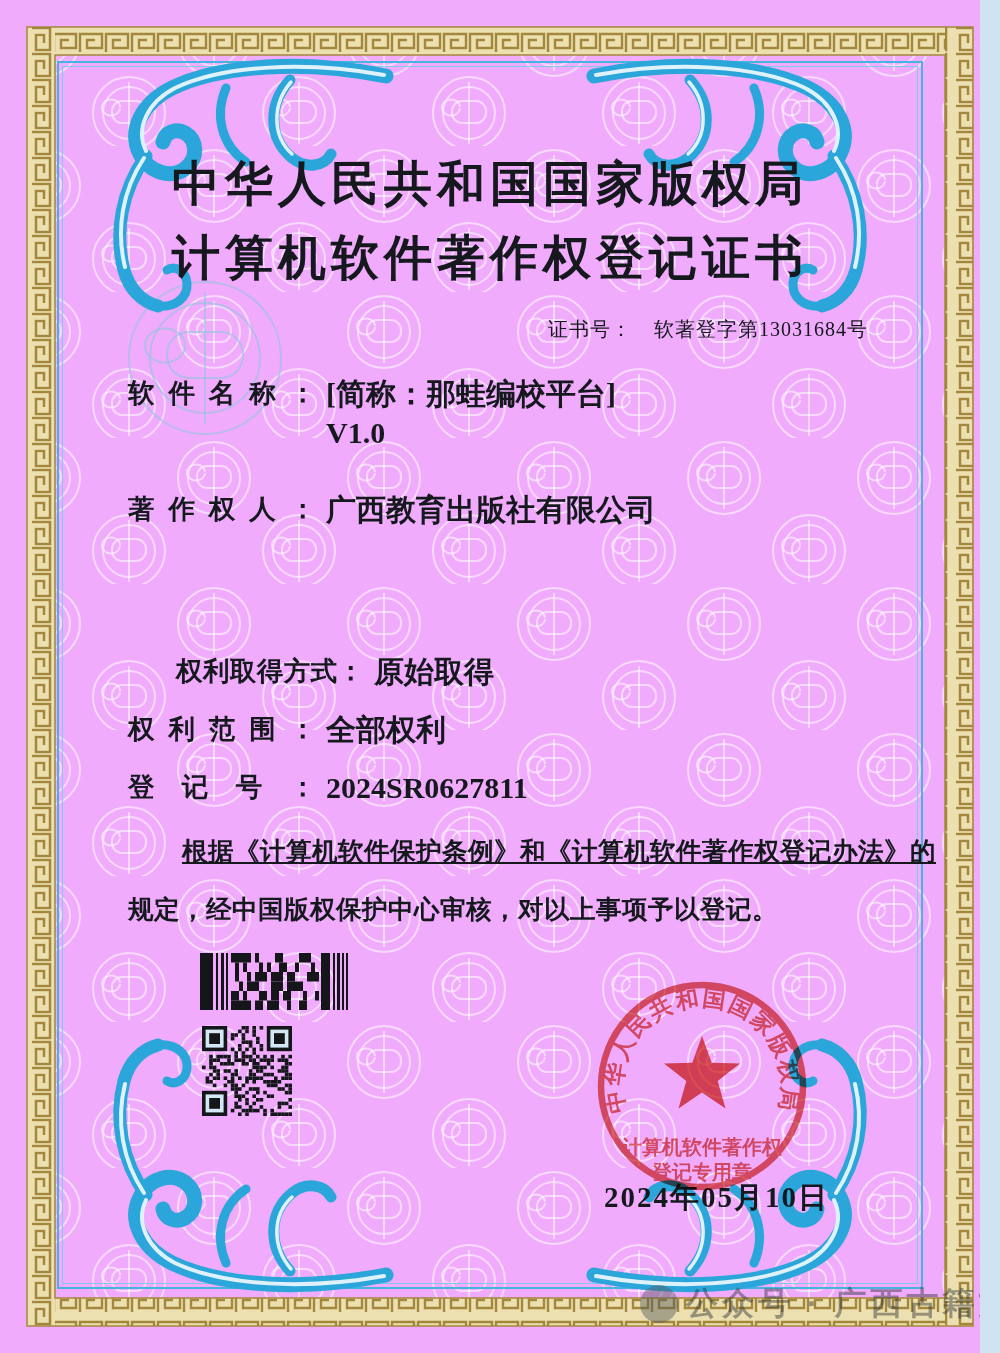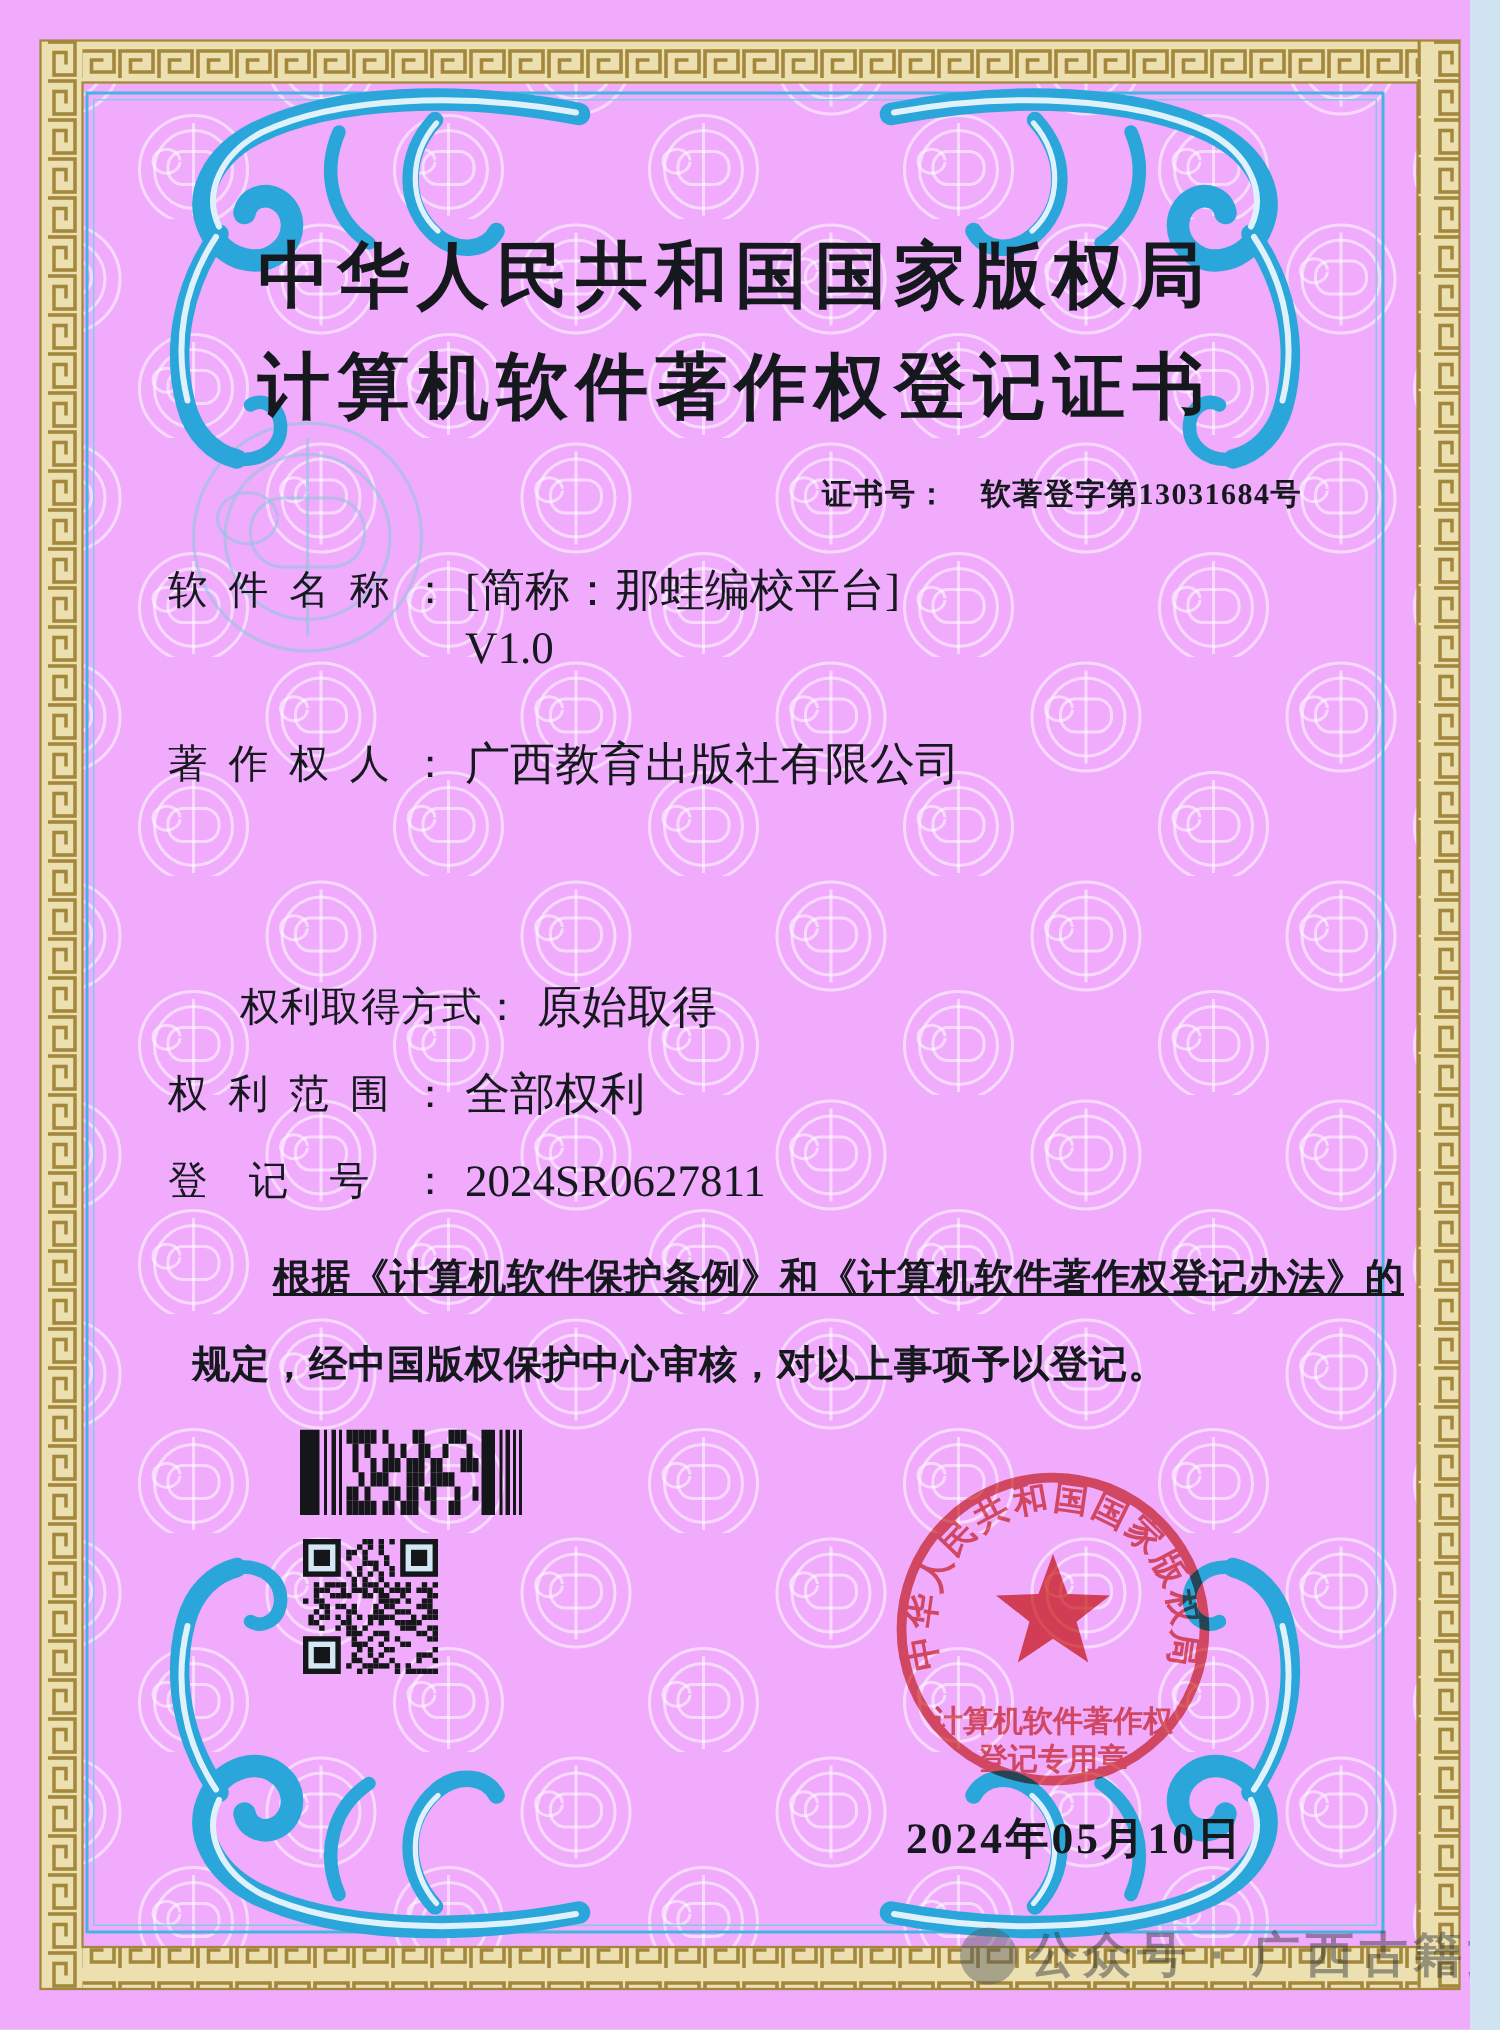--- a/index.html
+++ b/index.html
@@ -14,42 +14,42 @@
   .corner{position:absolute;width:340px;height:260px;z-index:2;}
   .c-tl{left:54px;top:54px;}
   .c-tr{right:54px;top:54px;transform:scaleX(-1);}
   .c-bl{left:54px;bottom:56px;transform:scaleY(-1);}
   .c-br{right:54px;bottom:56px;transform:scale(-1,-1);}
   
   .title{position:absolute;left:70px;right:70px;text-align:center;font-weight:900;
          font-size:48px;letter-spacing:5px;z-index:3;}
   .t1{top:152px;}
   .t2{top:226px;}
-  .cert-no{position:absolute;right:112px;top:316px;font-size:20px;font-weight:700;
+  .cert-no{position:absolute;right:112px;top:316px;font-size:20px;font-weight:400;
            letter-spacing:1px;z-index:3;}
   .cert-no .cv{margin-left:22px;}
-  .field{position:absolute;left:112px;display:flex;align-items:flex-start;z-index:3;
-         font-weight:400;font-size:30px;line-height:39px;justify-content:space-between;}
+  .field{position:absolute;left:128px;display:flex;align-items:flex-start;z-index:3;
+         font-weight:700;font-size:30px;line-height:39px;justify-content:space-between;}
   .flabel{flex:0 0 188px;width:188px;font-size:26.5px;line-height:39px;
           text-align:justify;text-align-last:justify;}
   .fvalue{margin-left:10px;white-space:nowrap;}
   .f-name{top:374px;}
   .f-owner{top:490px;}
   .f-acq{top:652px;padding-left:48px;}
   .f-scope{top:710px;}
   .f-reg{top:768px;}
   .statement{position:absolute;left:128px;width:772px;font-size:25.5px;font-weight:700;
              letter-spacing:0.5px;z-index:3;white-space:nowrap;}
   .s1{top:834px;padding-left:54px;text-decoration:underline;}
   .s2{top:892px;}
   .barcode{position:absolute;left:200px;top:953px;z-index:3;}
   .qrcode{position:absolute;left:202px;top:1026px;z-index:3;}
   .seal{position:absolute;left:588px;top:972px;width:228px;height:228px;z-index:4;
         mix-blend-mode:multiply;}
-  .date{position:absolute;left:604px;top:1206px;font-size:29px;font-weight:700;
+  .date{position:absolute;left:604px;top:1178px;font-size:29px;font-weight:700;
         letter-spacing:2px;z-index:3;}
   .footer-wm{position:absolute;left:640px;top:1282px;display:flex;align-items:center;
              opacity:0.45;z-index:6;}
   .footer-logo{width:38px;height:38px;border-radius:50%;background:#55595e;flex:0 0 38px;}
   .footer-text{margin-left:8px;font-size:32px;font-weight:700;letter-spacing:4px;color:#2e3338;
                font-family:"Liberation Sans","DejaVu Sans",sans-serif;white-space:nowrap;}
 </style>
 </head>
 <body>
 

